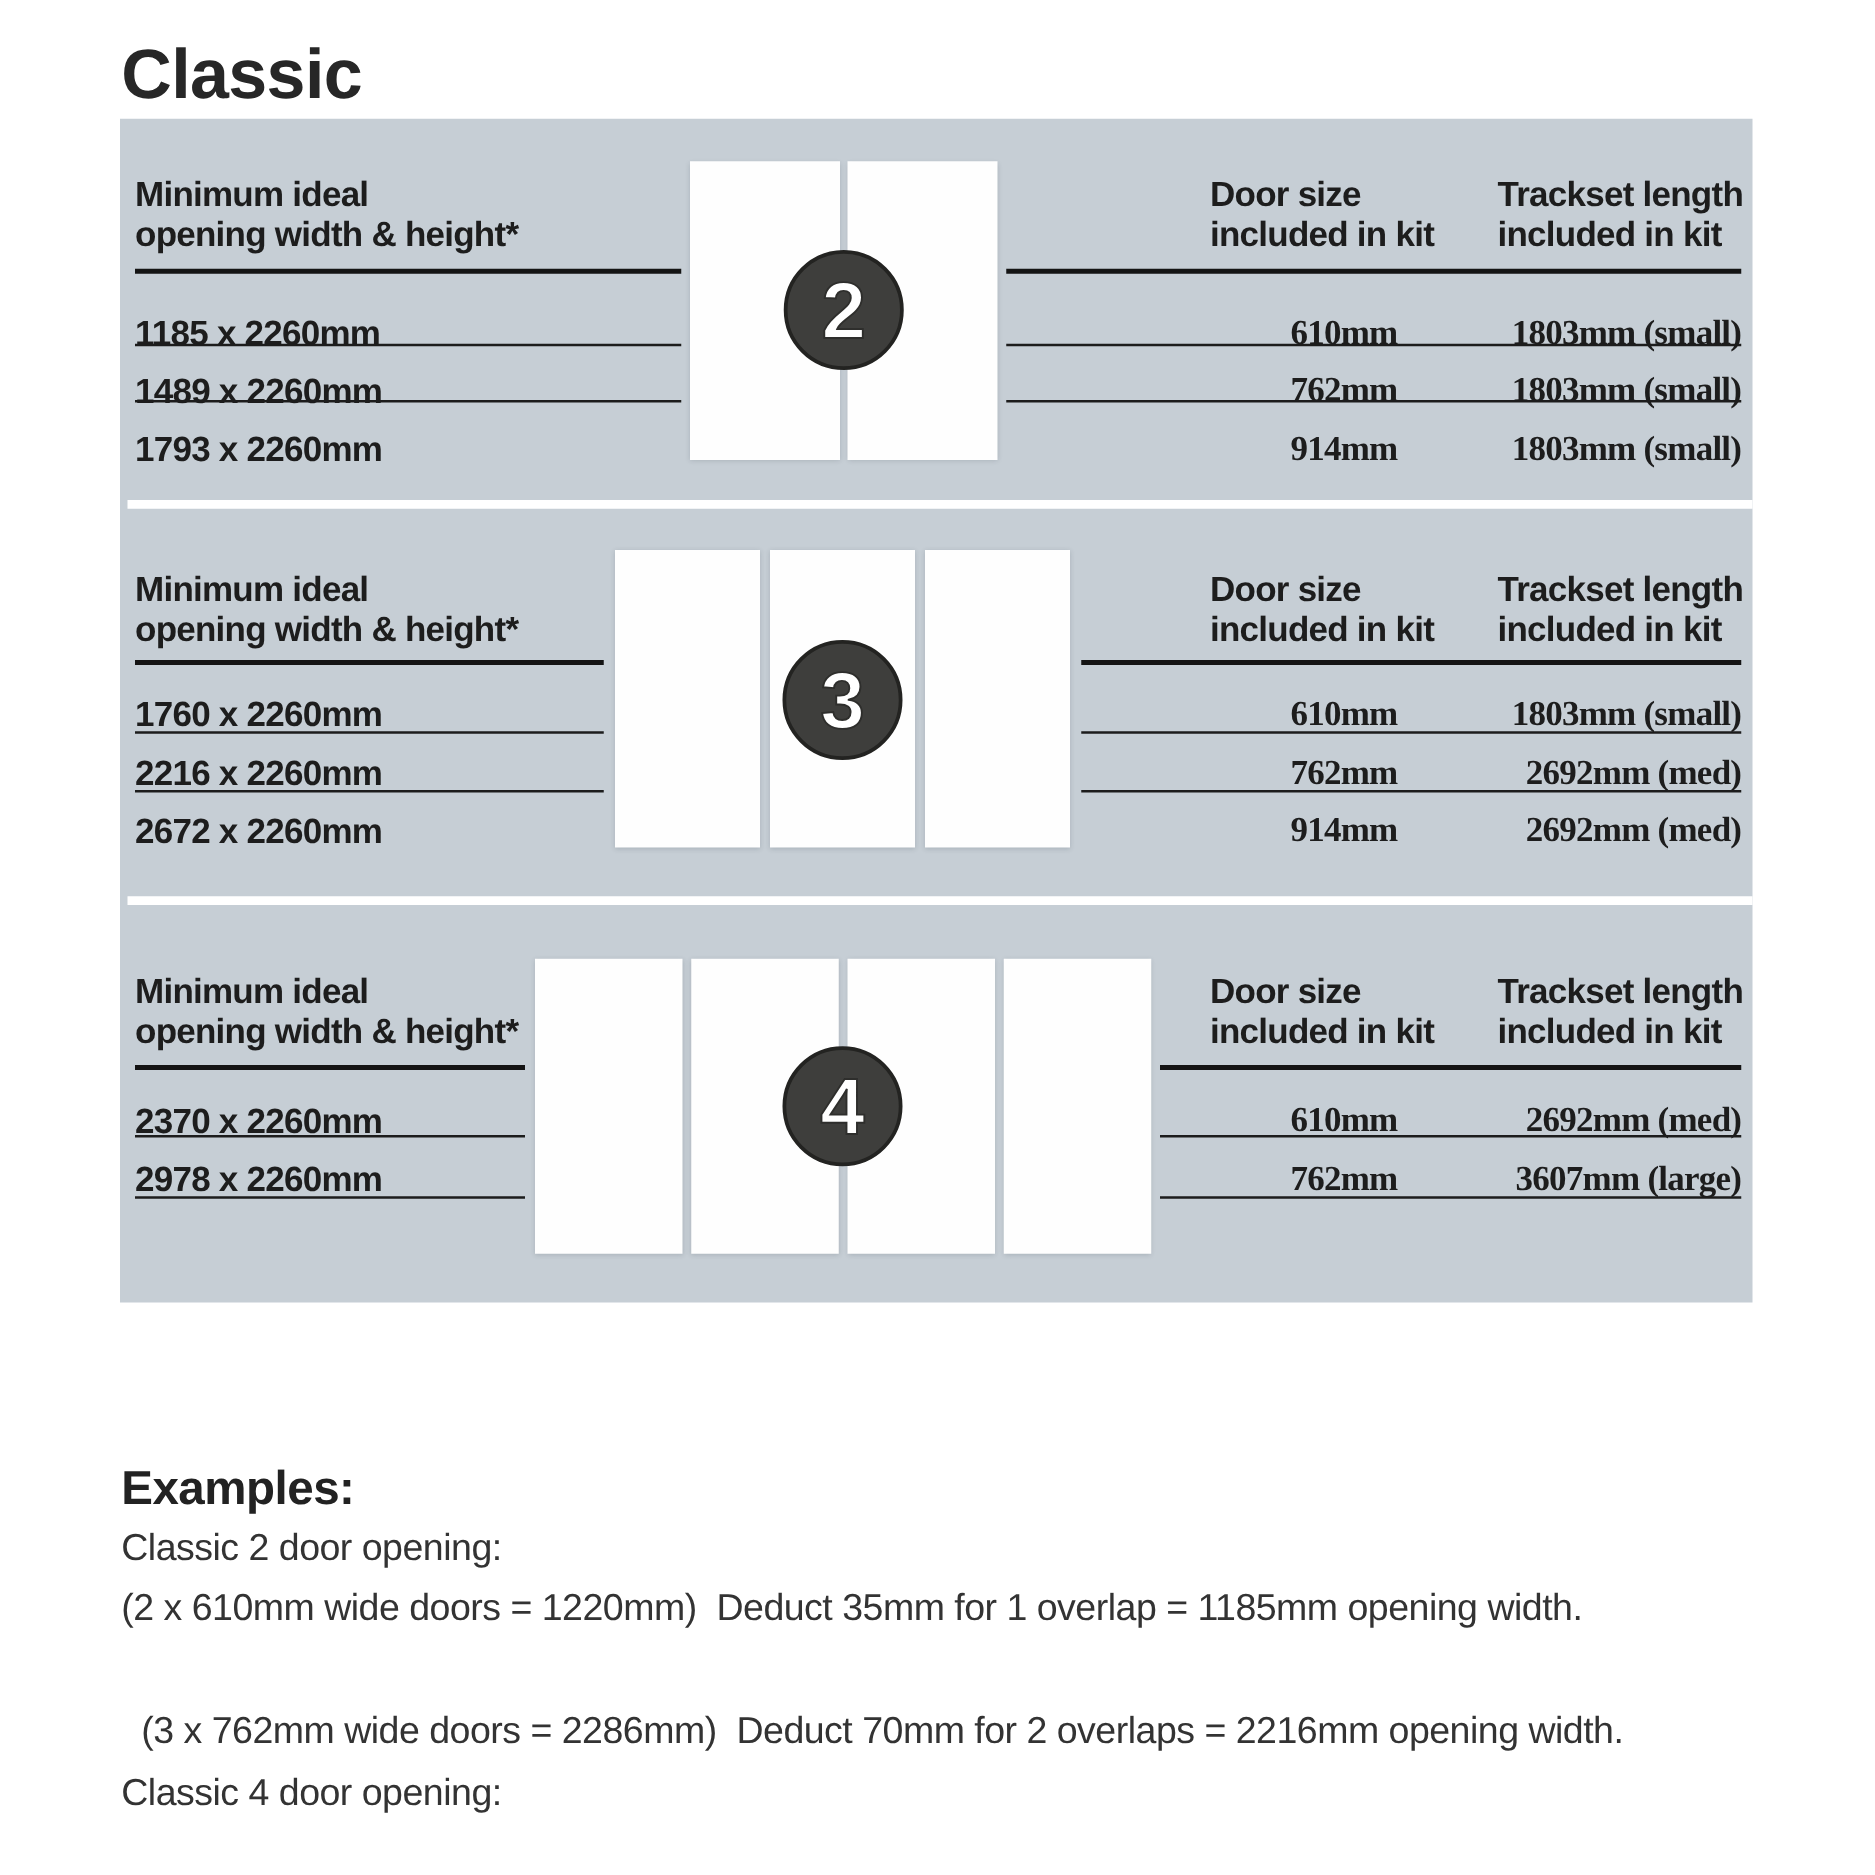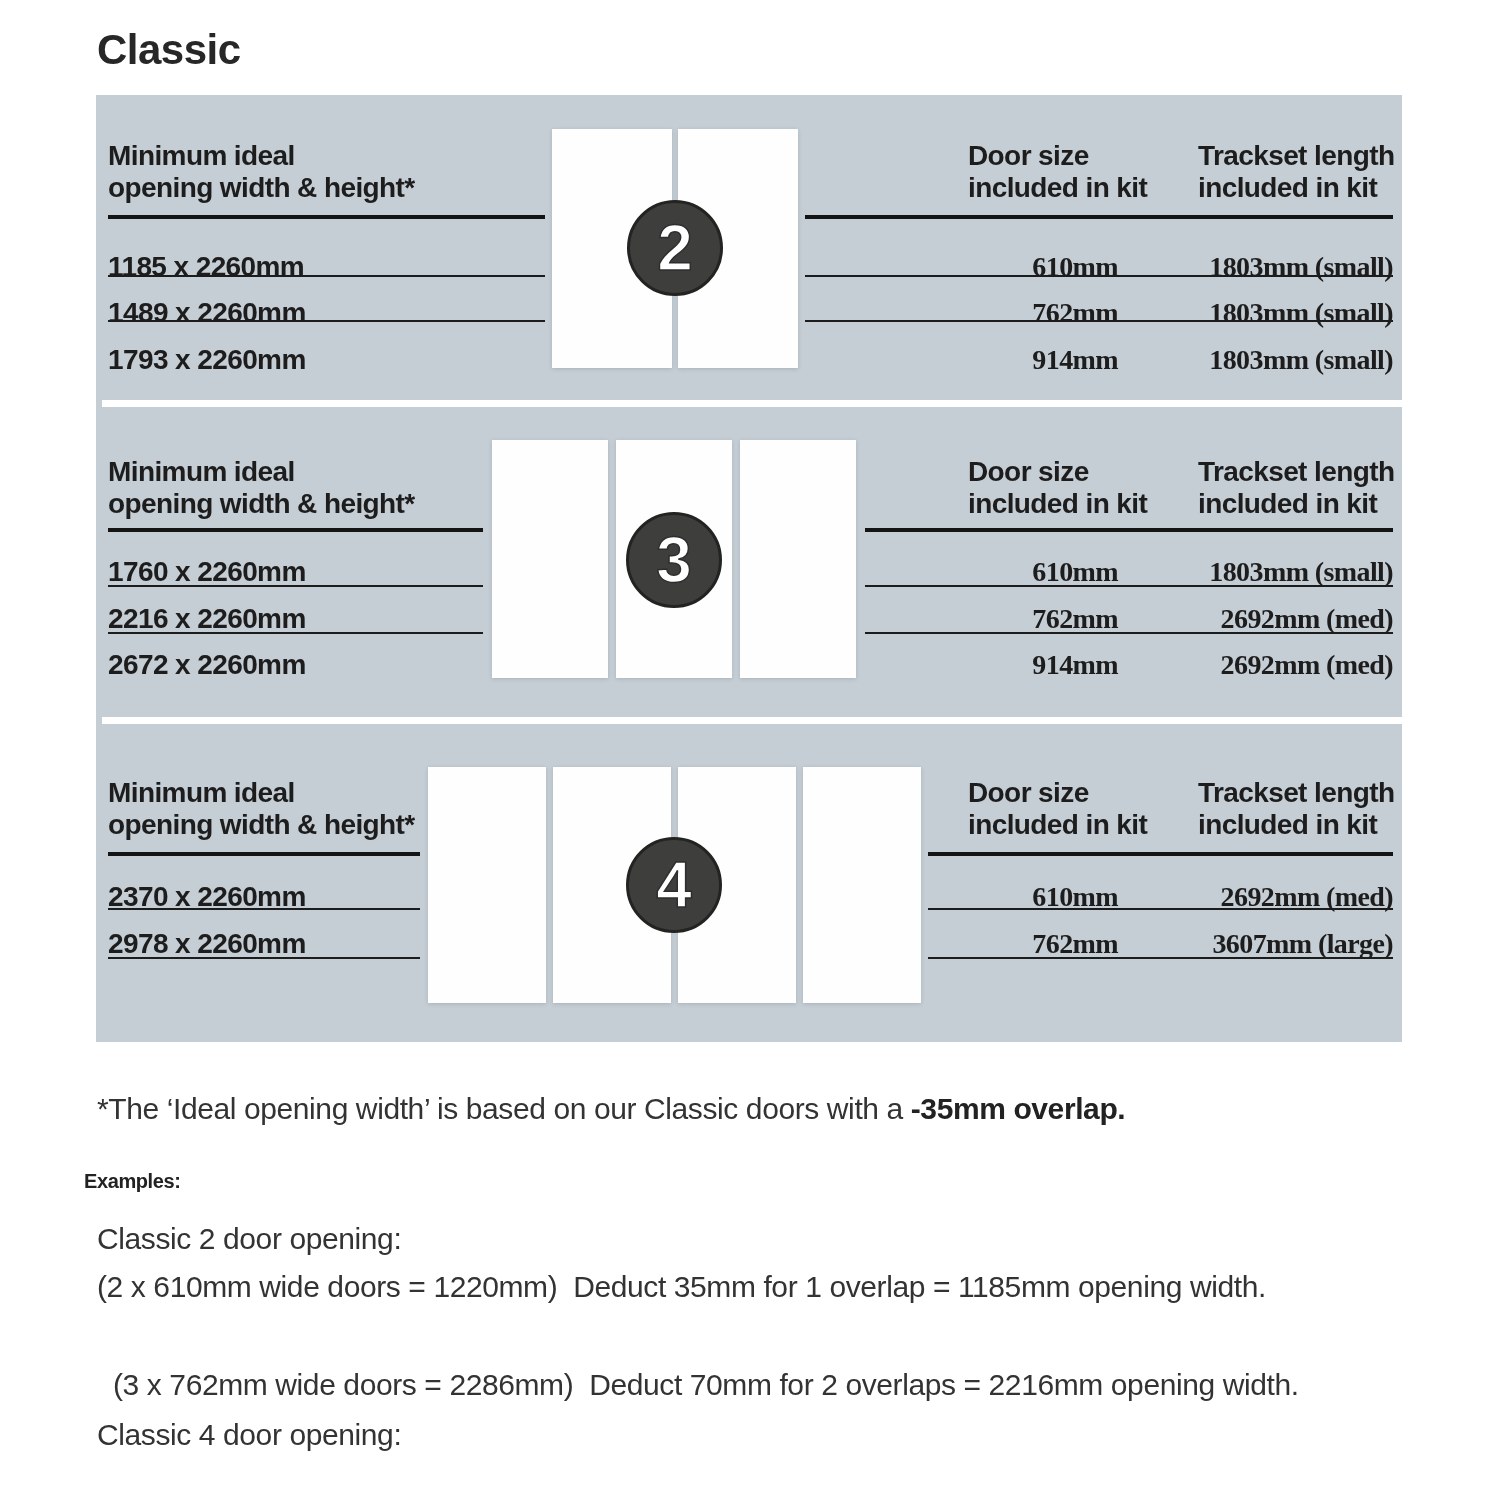--- a/index.html
+++ b/index.html
@@ -1,35 +1,35 @@
 <!DOCTYPE html>
 <html><head>
 <meta charset="utf-8">
 <style>
   html,body{margin:0;padding:0;background:#ffffff;}
   body{width:1500px;height:1500px;position:relative;font-family:"Liberation Sans","DejaVu Sans",sans-serif;}
   .page{position:absolute;inset:0;}
 
-  .title{position:absolute;left:97px;top:26px;font-size:42px;font-weight:bold;color:#272727;letter-spacing:-0.5px;}
+  .title{position:absolute;left:97px;top:26px;font-size:56px;font-weight:bold;color:#272727;letter-spacing:-0.5px;}
 
   .panel{position:absolute;left:96px;top:95px;width:1306px;height:947px;background:#c6ced5;}
   .sep{position:absolute;left:6px;width:1300px;height:7px;background:#ffffff;}
 
   .hdr{position:absolute;font-size:28px;font-weight:bold;color:#1d1d1d;line-height:32px;letter-spacing:-0.6px;white-space:nowrap;}
   .thick{position:absolute;height:4px;background:#141414;}
   .thin{position:absolute;height:2px;background:#1c1c1c;}
   .cell{position:absolute;height:34px;display:flex;align-items:center;font-size:28px;font-weight:bold;color:#1d1d1d;letter-spacing:-0.6px;white-space:nowrap;margin-top:12px;}
   .cell.r{justify-content:flex-end;font-family:Liberation Serif, serif;}
 
   .door{position:absolute;background:#fefefe;box-shadow:0 1px 4px rgba(40,50,60,0.18);}
   .badge{position:absolute;width:96px;height:96px;border-radius:50%;background:#3e3e3c;border:3px solid #232321;box-sizing:border-box;display:flex;align-items:center;justify-content:center;font-size:64px;font-weight:bold;color:#ffffff;-webkit-text-stroke:1.5px #2e2e2c;}
 
   .note{position:absolute;left:97px;font-size:30px;color:#333333;letter-spacing:-0.4px;white-space:pre-wrap;}
   .note b{color:#222222;}
-  .ex-head{position:absolute;left:84px;font-size:20px;font-weight:bold;color:#222222;letter-spacing:-0.4px;}
+  .ex-head{position:absolute;left:97px;font-size:38px;font-weight:bold;color:#222222;letter-spacing:-0.4px;}
 </style>
 </head>
 <body>
 
 <div class="page">
 
   <div class="title">Classic</div>
 
   <div class="panel">
 
@@ -137,21 +137,20 @@
       <div class="cell r" style="left:822px;top:773px;width:200px;">610mm</div>
       <div class="cell r" style="left:1047px;top:773px;width:250px;">2692mm (med)</div>
       <div class="thin" style="left:832px;top:813px;width:465px;"></div>
       <div class="cell r" style="left:822px;top:820px;width:200px;">762mm</div>
       <div class="cell r" style="left:1047px;top:820px;width:250px;">3607mm (large)</div>
       <div class="thin" style="left:832px;top:862px;width:465px;"></div>
     </div>
 
   </div>
 
-  <div class="note" style="top:1092px;"><span>*The ‘Ideal opening width’ is based on our Classic doors with a </span><b>-35mm overlap.</b></div>
 
   <div class="ex-head" style="top:1170px;">Examples:</div>
 
   <div class="note" style="top:1222px;">Classic 2 door opening:</div>
   <div class="note" style="top:1270px;">(2 x 610mm wide doors = 1220mm)  Deduct 35mm for 1 overlap = 1185mm opening width.</div>
   <div class="note" style="top:1368px;margin-left:16px;">(3 x 762mm wide doors = 2286mm)  Deduct 70mm for 2 overlaps = 2216mm opening width.</div>
   <div class="note" style="top:1418px;">Classic 4 door opening:</div>
 
 </div>
 

